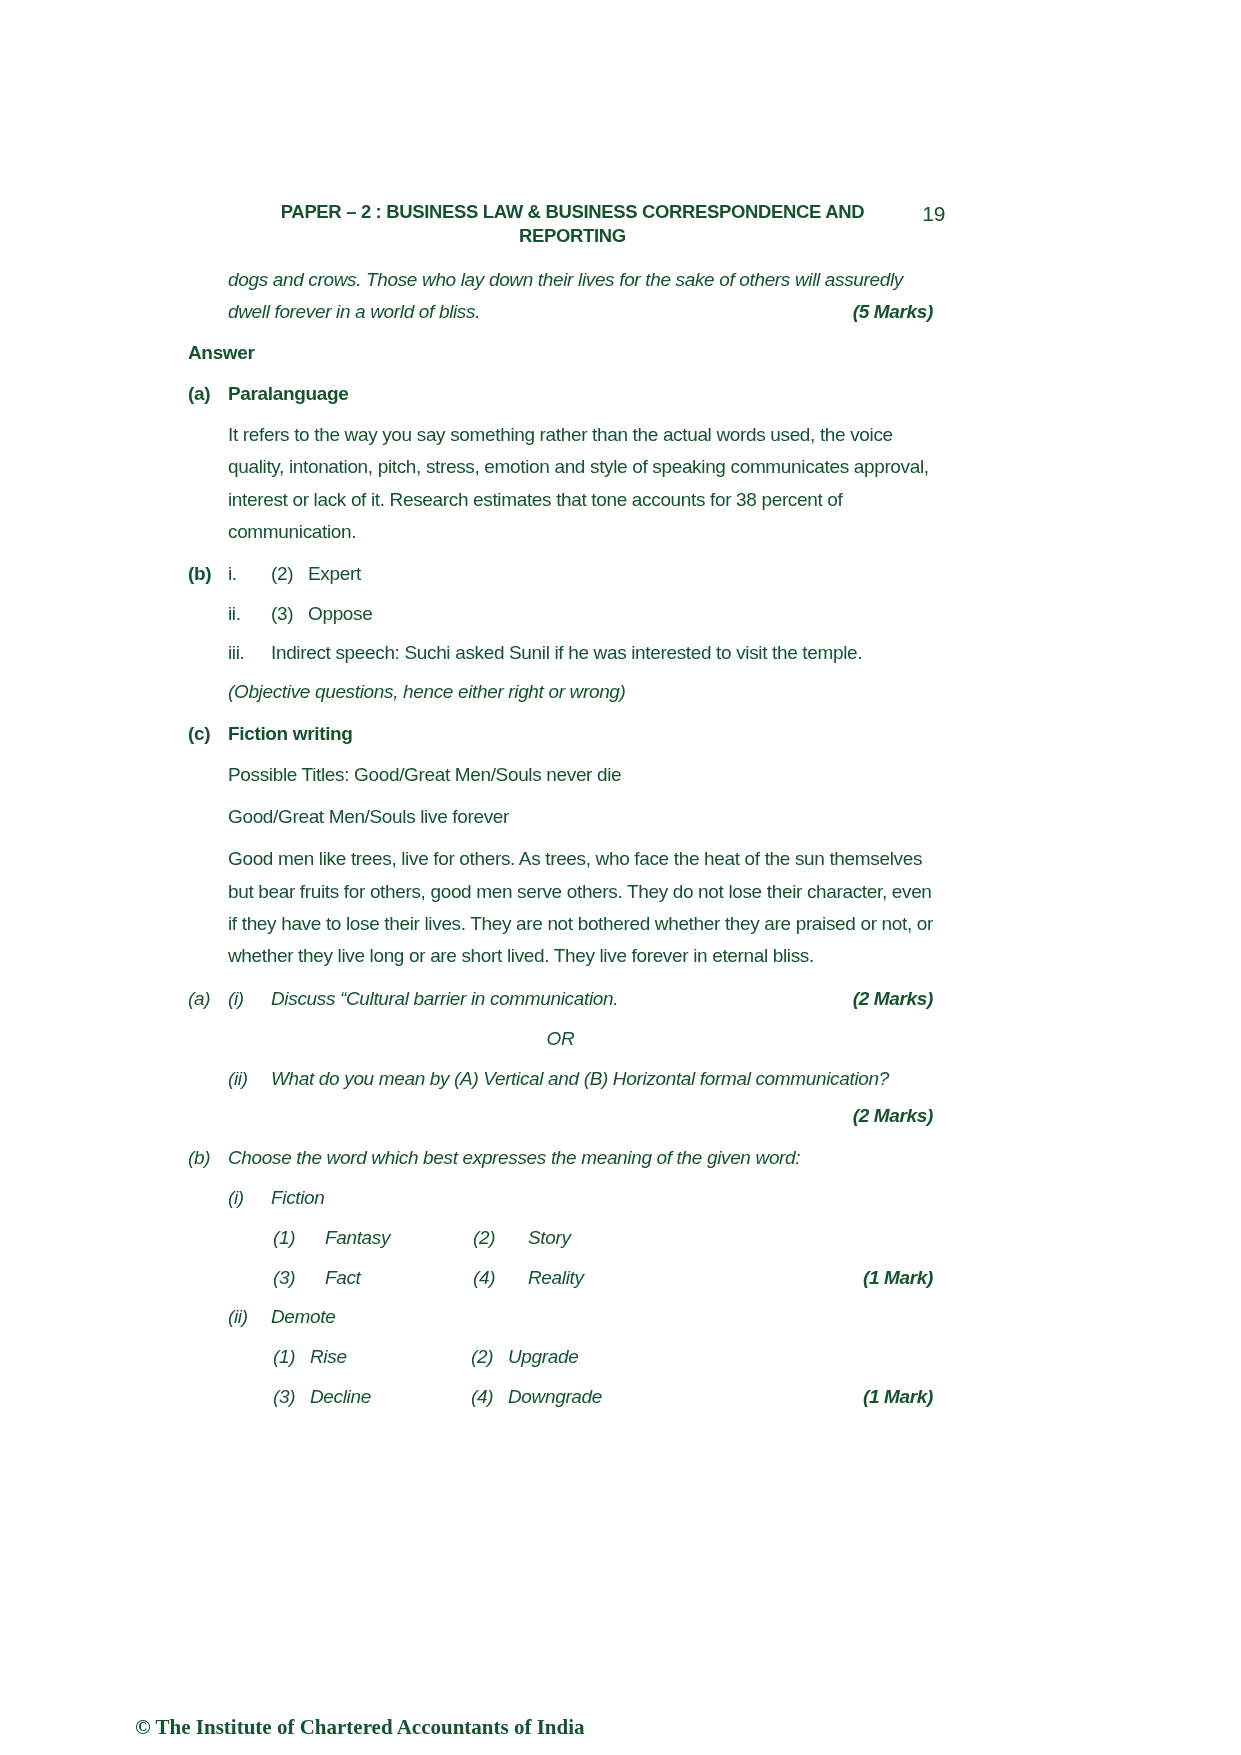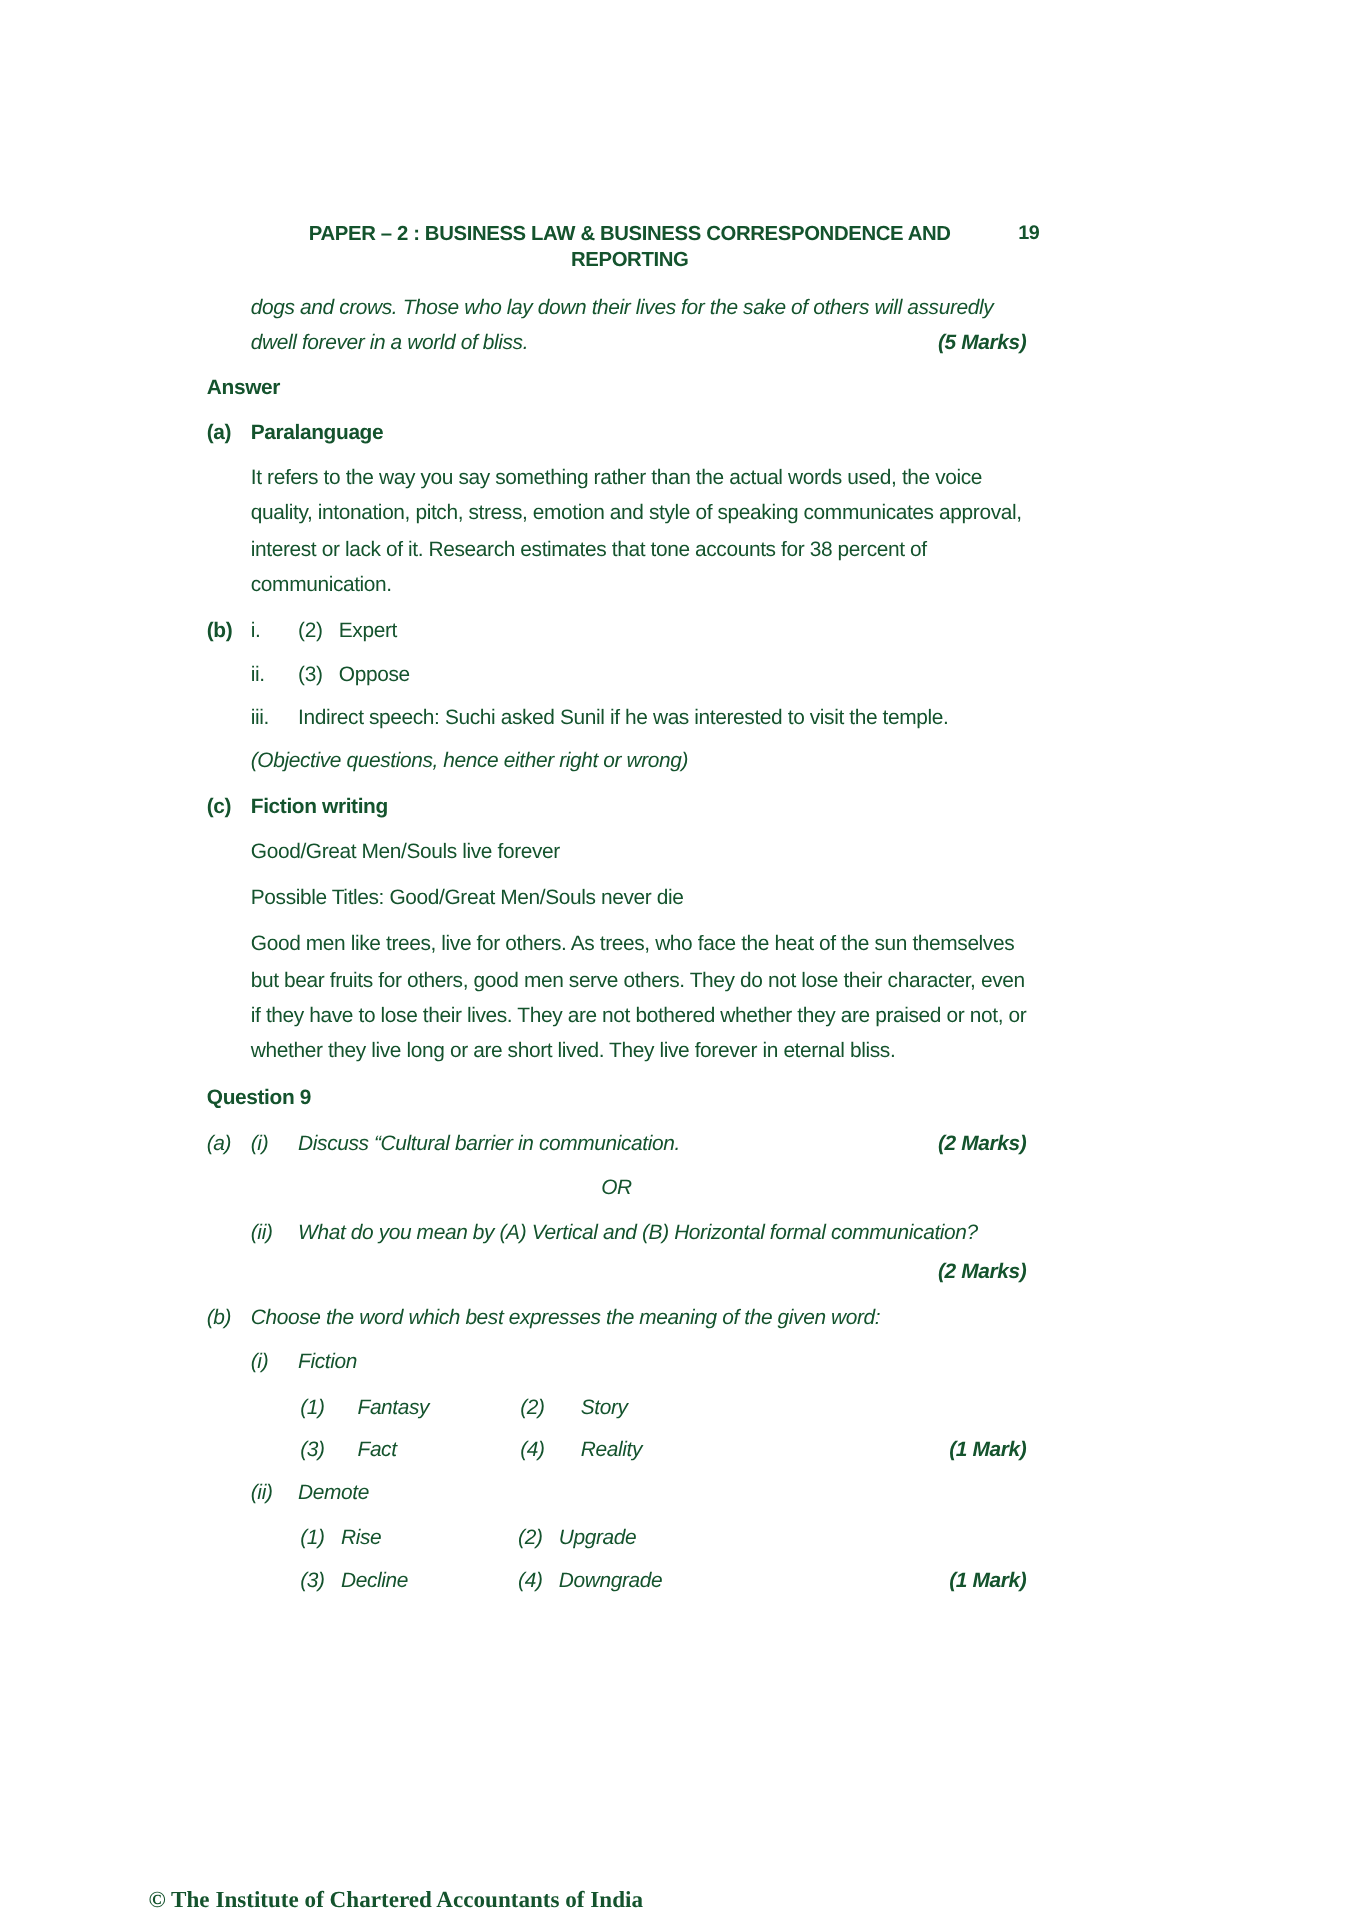--- a/index.html
+++ b/index.html
@@ -8,21 +8,21 @@
     position:relative;
     width:1241px; height:1755px;
     background:#ffffff;
     font-family:"Liberation Sans","DejaVu Sans",sans-serif;
     color:#14532d;
     font-size:19px;
     letter-spacing:-0.35px;
   }
   .header { position:absolute; top:200px; left:200px; width:745px; line-height:1.3; }
   .header-title { text-align:center; font-weight:bold; font-size:18.5px; padding:0 40px; }
-  .header-page { position:absolute; right:0; top:0; font-weight:bold; font-size:18px; }
+  .header-page { position:absolute; right:0; top:0; font-weight:normal; font-size:21px; }
 
   .content { position:absolute; top:264px; left:188px; width:745px; line-height:1.7; }
 
   .bold { font-weight:bold; }
 
   .intro { position:relative; margin-left:40px; font-style:italic; margin-bottom:8px; }
   .intro-marks { position:absolute; right:0; bottom:0; font-weight:bold; }
 
   .heading { font-weight:bold; margin-bottom:9px; }
 
@@ -105,25 +105,24 @@
       <div class="first-col"></div>
       <div class="sub-num">iii.</div>
       <div class="sub-text">Indirect speech: Suchi asked Sunil if he was interested to visit the temple.</div>
     </div>
     <div class="note">(Objective questions, hence either right or wrong)</div>
 
     <div class="hang">
       <div class="hang-label">(c)</div>
       <div class="hang-body bold">Fiction writing</div>
     </div>
+    <div class="para">Possible Titles: Good/Great Men/Souls never die</div>
     <div class="para">Good/Great Men/Souls live forever</div>
-    <div class="para">Possible Titles: Good/Great Men/Souls never die</div>
     <div class="para">Good men like trees, live for others. As trees, who face the heat of the sun themselves but bear fruits for others, good men serve others. They do not lose their character, even if they have to lose their lives. They are not bothered whether they are praised or not, or whether they live long or are short lived. They live forever in eternal bliss.</div>
 
-    <div class="heading">Question 9</div>
 
     <div class="q-row">
       <div class="q-label">(a)</div>
       <div class="q-num">(i)</div>
       <div class="q-text">Discuss “Cultural barrier in communication.</div>
       <div class="q-marks">(2 Marks)</div>
     </div>
 
     <div class="or-line">OR</div>
 

